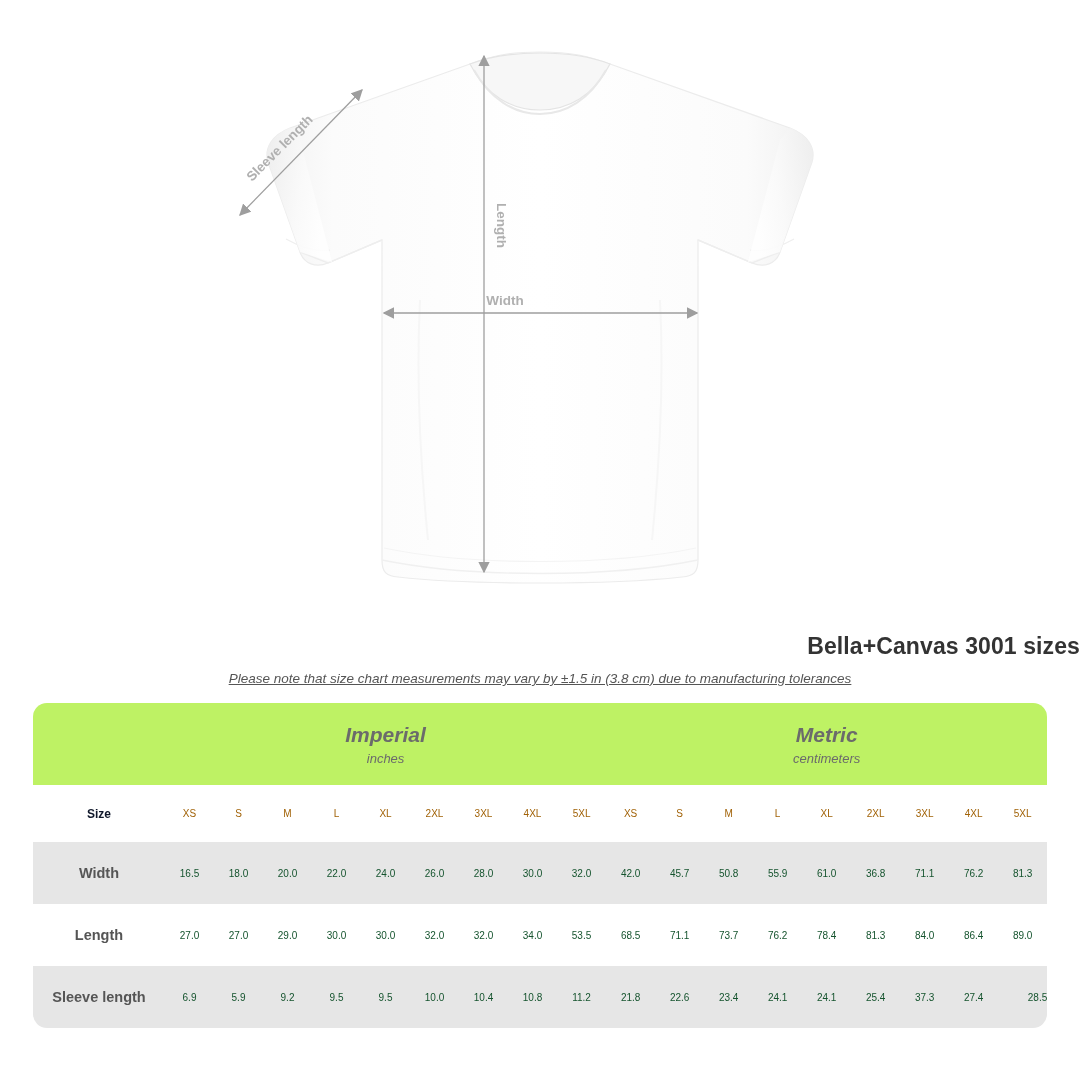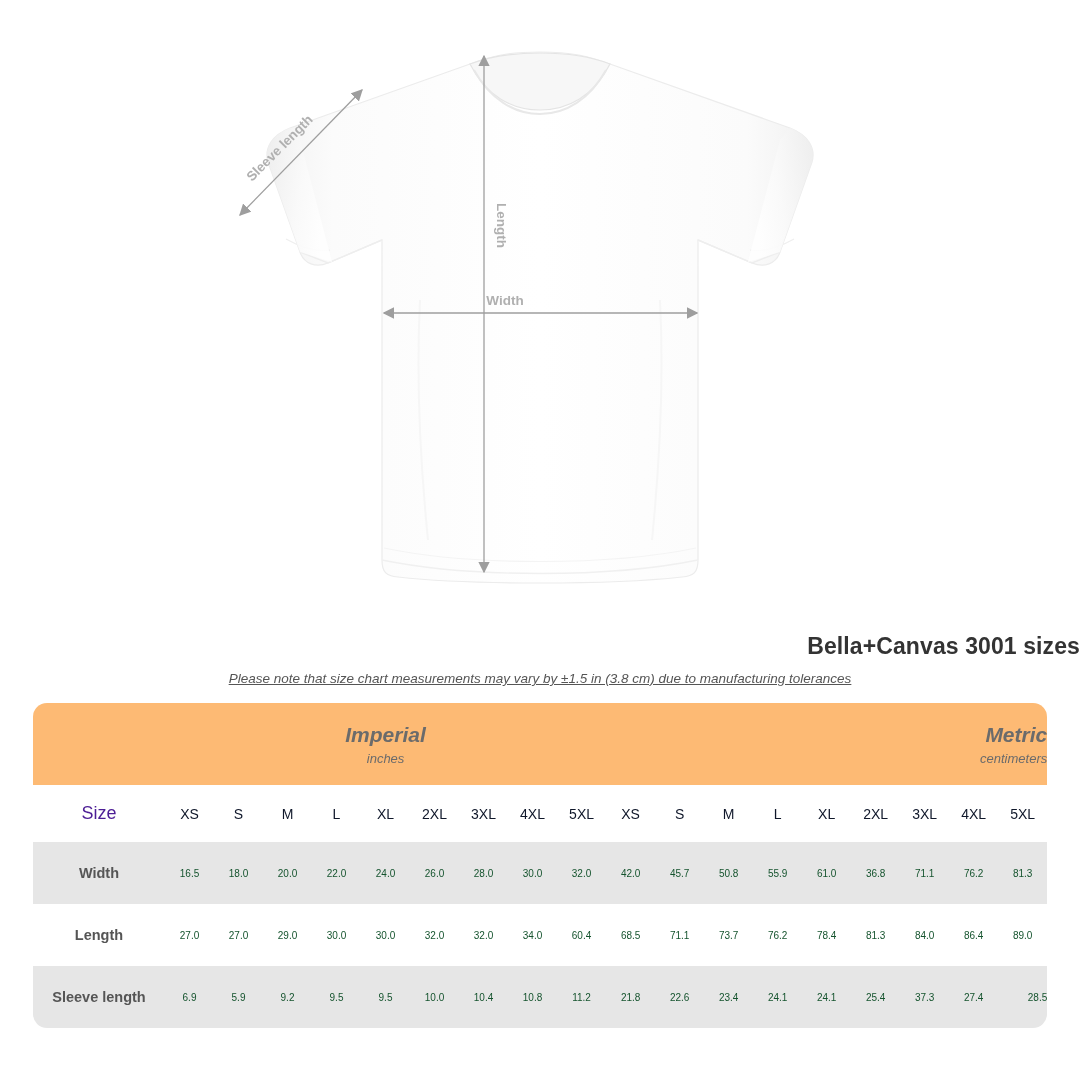--- a/index.html
+++ b/index.html
@@ -63,58 +63,57 @@
   table.size-table td,
   table.size-table th {
     border: none;
     padding: 0;
     text-align: center;
     vertical-align: middle;
   }
 
   
   .unit-row td {
-    background: #fdba74;
+    background: #bef264;
     height: 82px;
     padding-top: 6px;
   }
   .unit-row td:first-child {
     border-top-left-radius: 14px;
   }
   .unit-row td:last-child {
     border-top-right-radius: 14px;
-    text-align: right;
   }
   .unit-name {
     font-size: 21px;
     font-weight: bold;
     font-style: italic;
     color: #6b6b6b;
     line-height: 1.25;
   }
   .unit-sub {
     font-size: 13px;
     font-style: italic;
     color: #6b6b6b;
     padding-top: 3px;
   }
 
   
   .size-row td {
     height: 57px;
     background: #ffffff;
-    font-size: 14px;
+    font-size: 10px;
+    color: #a16207;
+    border-left: 1px solid #e6e6e6;
+  }
+  .size-row td.rowlabel {
+    font-weight: bold;
     color: #0f172a;
-    border-left: 1px solid #e6e6e6;
-  }
-  .size-row td.rowlabel {
-    font-weight: normal;
-    color: #4c1d95;
     border-left: none;
-    font-size: 18px;
+    font-size: 12px;
   }
 
   
   .data-row td {
     height: 62px;
     font-size: 10px;
     color: #14532d;
     border-left: 1px solid #ececec;
     border-top: 1px solid #ececec;
   }
@@ -322,21 +321,21 @@
       <tr class="data-row row-plain">
         <td class="rowlabel">Length</td>
         <td>27.0</td>
         <td>27.0</td>
         <td>29.0</td>
         <td>30.0</td>
         <td>30.0</td>
         <td>32.0</td>
         <td>32.0</td>
         <td>34.0</td>
-        <td>60.4</td>
+        <td>53.5</td>
         <td>68.5</td>
         <td>71.1</td>
         <td>73.7</td>
         <td>76.2</td>
         <td>78.4</td>
         <td>81.3</td>
         <td>84.0</td>
         <td>86.4</td>
         <td>89.0</td>
       </tr>

